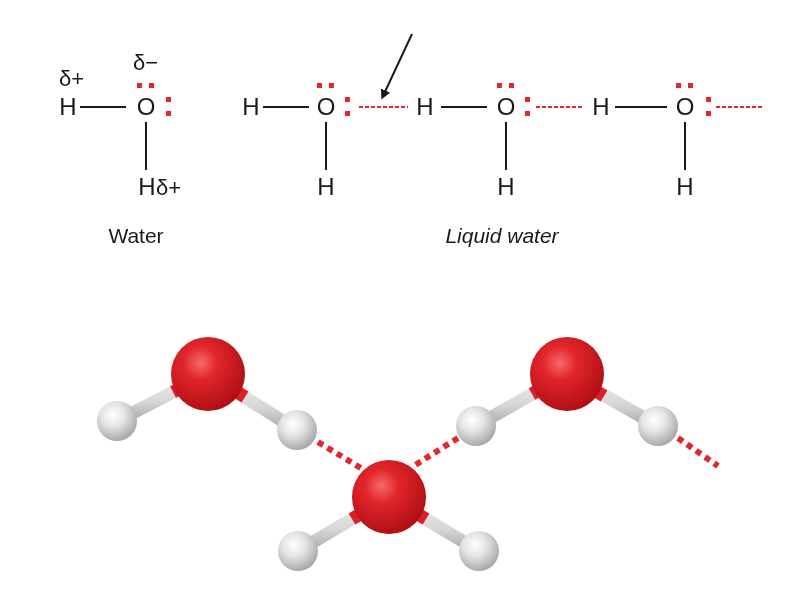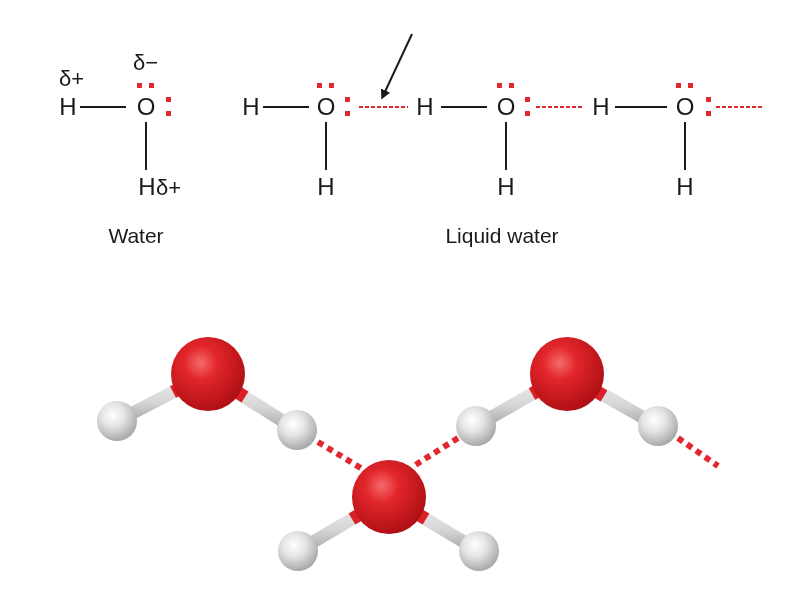--- a/index.html
+++ b/index.html
@@ -131,14 +131,14 @@
   <span class="atom" style="left:425px; top:107px;">H</span>
   <span class="atom" style="left:506px; top:107px;">O</span>
   <span class="atom" style="left:506px; top:187px;">H</span>
 
   <span class="atom" style="left:601px; top:107px;">H</span>
   <span class="atom" style="left:685px; top:107px;">O</span>
   <span class="atom" style="left:685px; top:187px;">H</span>
 
   <div class="caption" style="left:465px; top:4px;">
   </div>
-  <div class="caption" style="left:502px; top:222px;">Liquid water</div>
+  <div class="caption" style="left:502px; top:222px;font-style:italic;">Liquid water</div>
 </div>
 
 </body></html>

